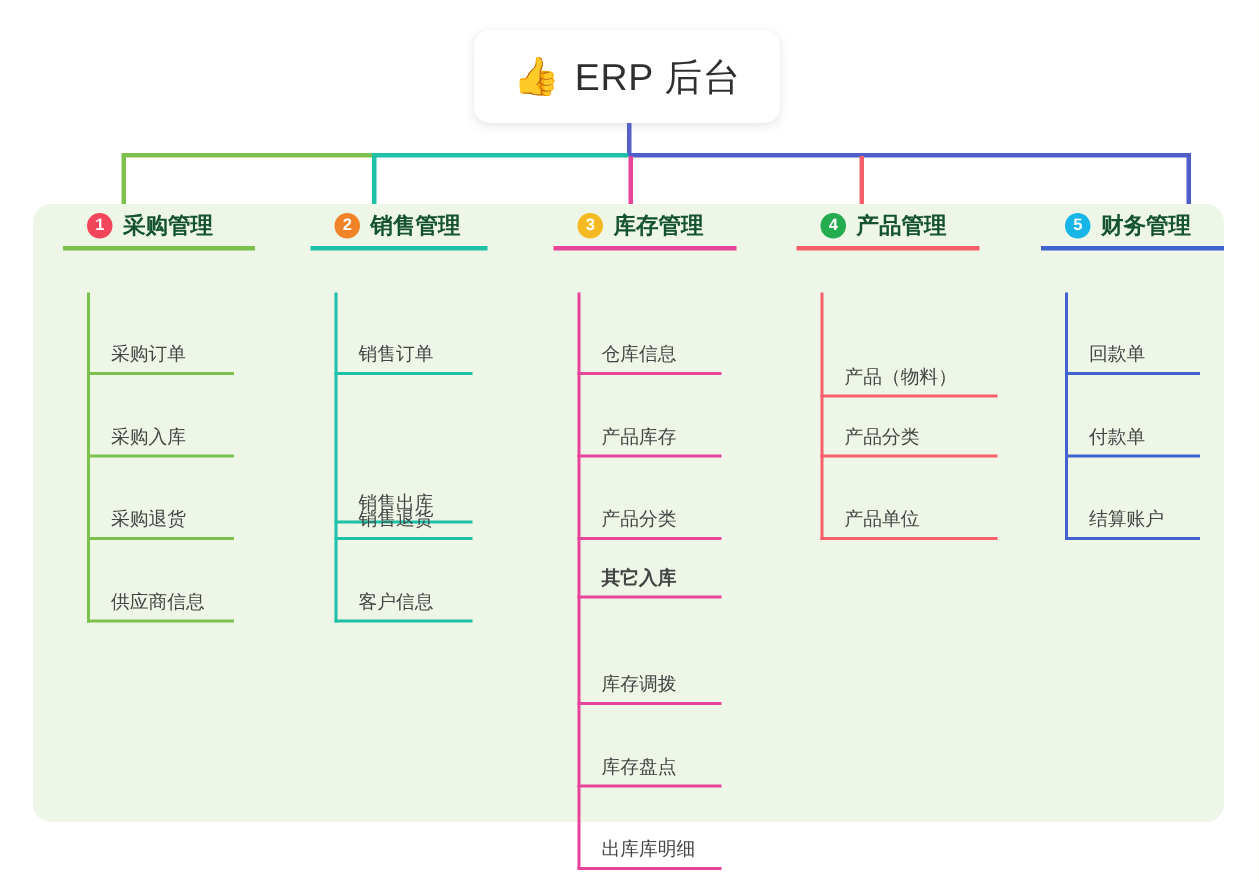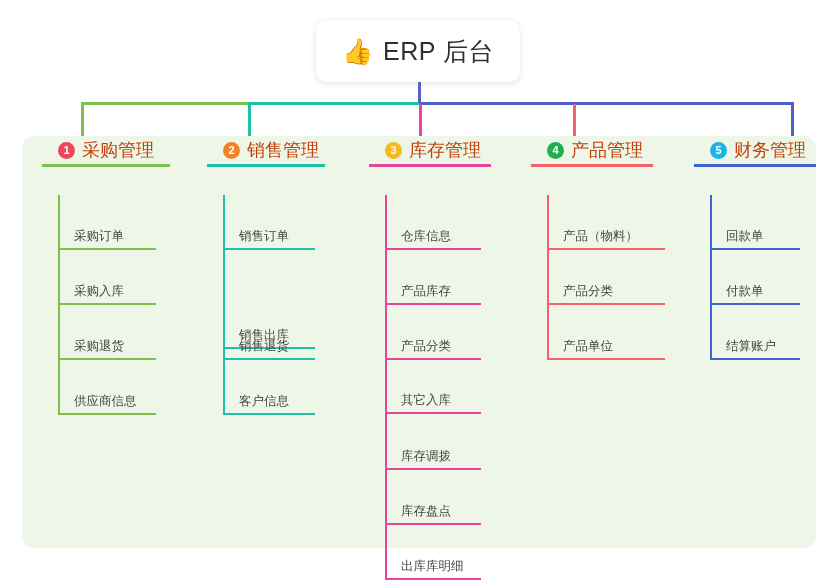--- a/index.html
+++ b/index.html
@@ -99,23 +99,24 @@
     height: 17px;
     border-radius: 50%;
     color: #ffffff;
     font-size: 11px;
     line-height: 17px;
     text-align: center;
     font-weight: bold;
     flex: none;
   }
   .col-title {
-    font-size: 18px;
-    color: #c2410c;
+    font-size: 15px;
+    color: #14532d;
     white-space: nowrap;
+    font-weight: bold;
   }
   .col-underline {
     position: absolute;
     left: 0;
     height: 3px;
   }
 
   .items {
     position: relative;
     margin-top: 0;
@@ -236,21 +237,21 @@
               <div class="leaf-underline" style="width: 96px; background: rgb(232, 68, 154);"></div>
             </div>
             <div class="leaf" style="top: 55px; width: 96px;">
               <span class="leaf-text">产品库存</span>
               <div class="leaf-underline" style="width: 96px; background: rgb(232, 68, 154);"></div>
             </div>
             <div class="leaf" style="top: 110px; width: 96px;">
               <span class="leaf-text">产品分类</span>
               <div class="leaf-underline" style="width: 96px; background: rgb(232, 68, 154);"></div>
             </div>
-            <div class="leaf" style="top: 164px; width: 96px;">
+            <div class="leaf" style="top: 149px; width: 96px; font-weight: bold;">
               <span class="leaf-text">其它入库</span>
               <div class="leaf-underline" style="width: 96px; background: rgb(232, 68, 154);"></div>
             </div>
             <div class="leaf" style="top: 220px; width: 96px;">
               <span class="leaf-text">库存调拨</span>
               <div class="leaf-underline" style="width: 96px; background: rgb(232, 68, 154);"></div>
             </div>
             <div class="leaf" style="top: 275px; width: 96px;">
               <span class="leaf-text">库存盘点</span>
               <div class="leaf-underline" style="width: 96px; background: rgb(232, 68, 154);"></div>
@@ -262,21 +263,21 @@
           </div>
         </div>
         <div class="column" style="left: 509px;">
           <div class="col-head">
             <span class="badge" style="background: rgb(36, 173, 78);">4</span>
             <span class="col-title">产品管理</span>
           </div>
           <div class="col-underline" style="width: 122px; background: rgb(245, 96, 106); top: 28px;"></div>
           <div class="items" style="position: relative; top: 31px; height: 165px;">
             <div class="spine" style="height: 165px; background: rgb(245, 96, 106);"></div>
-            <div class="leaf" style="top: 0px; width: 118px; padding-left: 17px;">
+            <div class="leaf" style="top: 15px; width: 118px; padding-left: 17px;">
               <span class="leaf-text">产品（物料）</span>
               <div class="leaf-underline" style="width: 118px; background: rgb(245, 96, 106);"></div>
             </div>
             <div class="leaf" style="top: 55px; width: 118px;">
               <span class="leaf-text">产品分类</span>
               <div class="leaf-underline" style="width: 118px; background: rgb(245, 96, 106);"></div>
             </div>
             <div class="leaf" style="top: 110px; width: 118px;">
               <span class="leaf-text">产品单位</span>
               <div class="leaf-underline" style="width: 118px; background: rgb(245, 96, 106);"></div>

